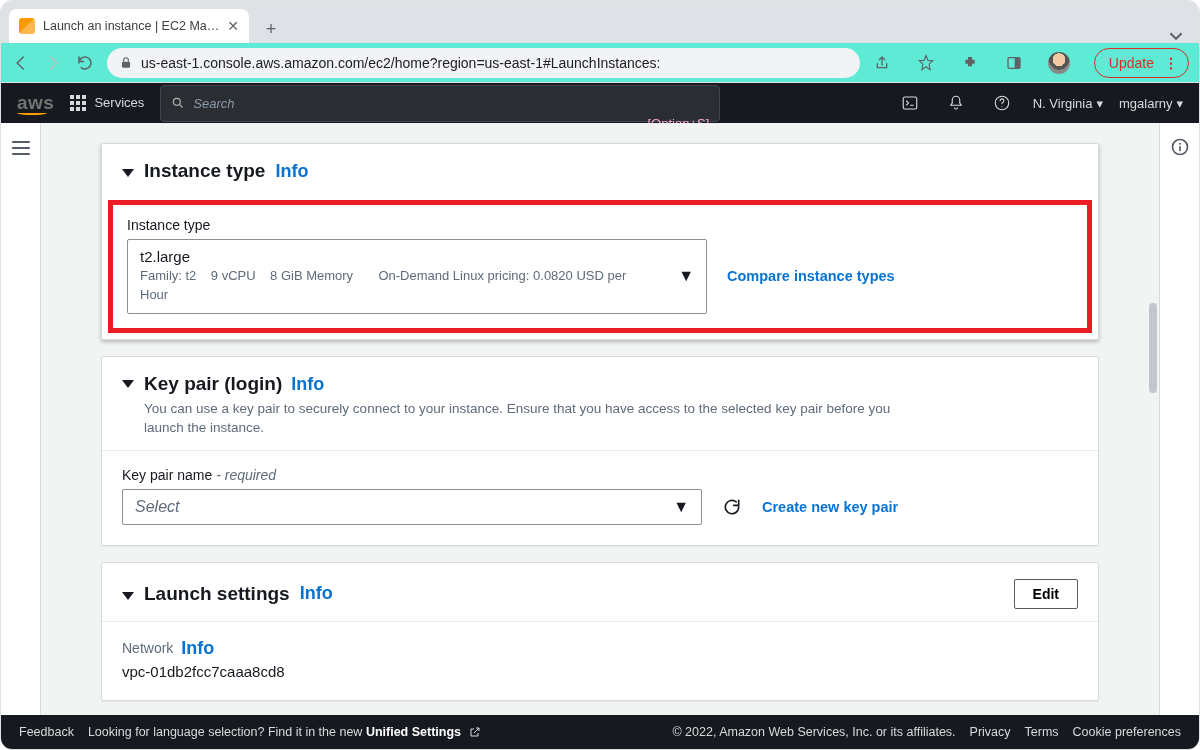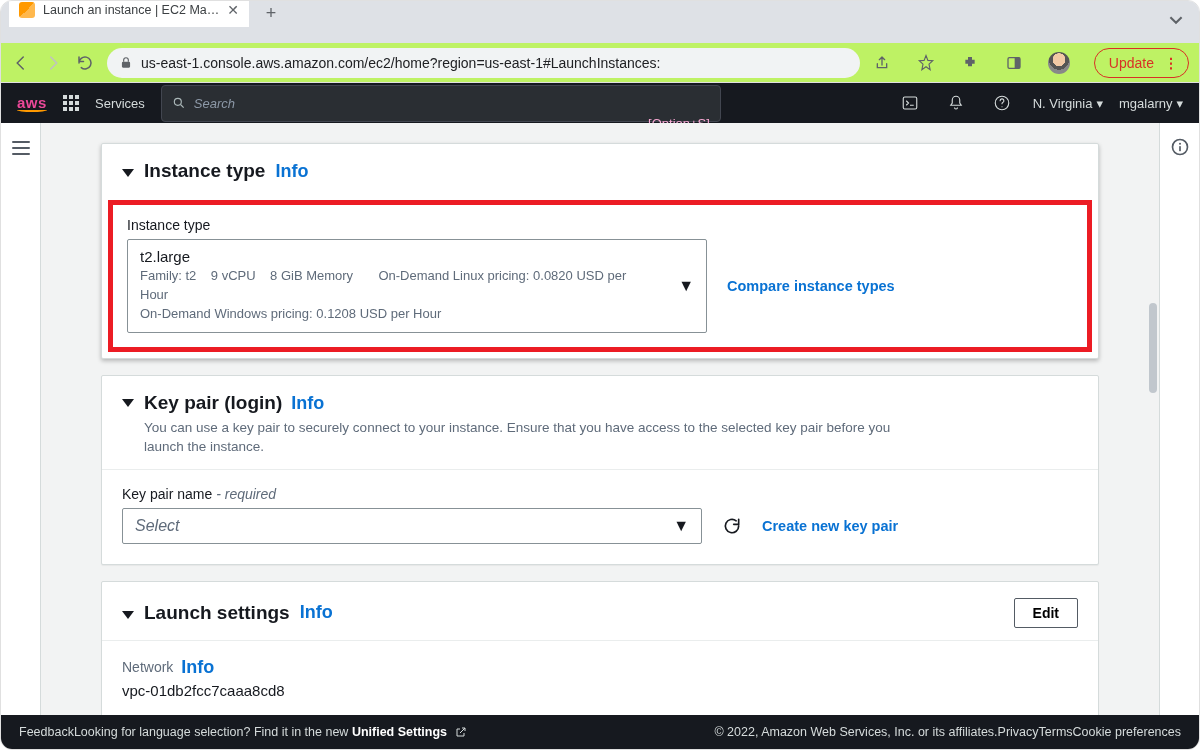--- a/index.html
+++ b/index.html
@@ -14,44 +14,44 @@
     --panel-border:#d5dbdb;
     --red:#ec1c24;
     --chrome-grey:#e8eaed;
     --chrome-bg:#f1f3f4;
     --page-bg:#f2f3f3;
   }
   *{box-sizing:border-box;font-family:-apple-system,BlinkMacSystemFont,"Segoe UI",Helvetica,Arial,sans-serif;}
   html,body{margin:0;padding:0;width:1200px;height:750px;overflow:hidden;background:#fff;color:var(--text);}
   
   .chrome{width:1200px;height:750px;border-radius:12px;overflow:hidden;border:1px solid #e0e0e0;position:relative;display:flex;flex-direction:column;}
-  .tabstrip{height:42px;background:#dee1e6;display:flex;align-items:flex-end;padding:16px 8px;gap:8px;}
+  .tabstrip{height:42px;background:#dee1e6;display:flex;align-items:flex-end;padding:0 8px;gap:8px;}
   .tab{display:flex;align-items:center;gap:8px;height:34px;background:#fff;border-radius:8px 8px 0 0;padding:0 10px;min-width:230px;max-width:240px;font-size:12.5px;color:#3c4043;}
   .tab .fav{width:16px;height:16px;border-radius:3px;background:linear-gradient(135deg,#ff9900 50%,#ffb84d 50%);flex:0 0 auto;}
   .tab .title{white-space:nowrap;overflow:hidden;text-overflow:ellipsis;flex:1;}
   .tab .x{font-size:14px;color:#5f6368;}
   .newtab{width:28px;height:28px;border-radius:50%;display:flex;align-items:center;justify-content:center;color:#5f6368;font-size:18px;}
   .tabs-right{margin-left:auto;display:flex;align-items:center;padding:0 8px;color:#5f6368;}
-  .addrbar{height:40px;background:#bef264;border-bottom:1px solid #e0e0e0;display:flex;align-items:center;padding:0 10px;gap:12px;}
+  .addrbar{height:40px;background:#5eead4;border-bottom:1px solid #e0e0e0;display:flex;align-items:center;padding:0 10px;gap:12px;}
   .ic{width:20px;height:20px;display:flex;align-items:center;justify-content:center;color:#5f6368;}
   .ic.disabled{color:#b0b0b0;}
   svg{display:block;}
   .omnibox{flex:1;height:30px;border-radius:15px;background:var(--chrome-bg);display:flex;align-items:center;padding:0 12px;gap:8px;font-size:14px;color:#202124;}
   .omnibox .lock{color:#5f6368;}
   .addr-right{display:flex;align-items:center;gap:24px;}
   .avatar{width:22px;height:22px;border-radius:50%;background:#ccc;background:radial-gradient(circle at 50% 35%,#f1c9a5 0 35%,#555 36% 55%,#888 56% 100%);}
   .update-btn{border:1px solid #d93025;color:#d93025;border-radius:16px;height:30px;display:flex;align-items:center;gap:10px;padding:0 8px 0 14px;font-size:14px;}
   .update-dots{letter-spacing:2px;font-weight:bold;}
   
   .aws-nav{height:40px;background:#16191f;color:#d5dbdb;display:flex;align-items:center;padding:0 16px;gap:16px;font-size:13px;}
-  .aws-logo{font-weight:700;color:#ec4899;font-size:15px;letter-spacing:0.5px;}
+  .aws-logo{font-weight:700;color:#737373;font-size:19px;letter-spacing:0.5px;}
   .aws-logo .smile{display:block;height:4px;width:30px;border-bottom:2px solid var(--aws-orange);border-radius:0 0 50% 50%;margin-top:-3px;}
   .apps-ic{display:grid;grid-template-columns:repeat(3,4px);grid-template-rows:repeat(3,4px);gap:2px;}
   .apps-ic span{background:#d5dbdb;}
-  .services{display:flex;align-items:center;gap:16px;}
+  .services{display:flex;align-items:flex-start;gap:8px;}
   .aws-search{flex:0 0 560px;height:37px;background:#2a2e33;border:1px solid #424650;border-radius:4px;display:flex;align-items:center;padding:0 10px;gap:8px;color:#8d99a8;}
   .aws-search .label{font-style:italic;}
   .aws-search .kbd{margin-left:auto;color:#f9a8d4;margin-top:40px;}
   .nav-spacer{flex:1;}
   .nav-ic{width:30px;height:30px;display:flex;align-items:center;justify-content:center;}
   .nav-item{display:flex;align-items:center;gap:4px;}
   
   .body{flex:1;display:flex;position:relative;background:var(--page-bg);overflow:hidden;}
   .left-rail{width:40px;background:#fff;border-right:1px solid var(--panel-border);display:flex;align-items:flex-start;justify-content:center;padding-top:18px;}
   .right-rail{width:40px;background:#fff;border-left:1px solid var(--panel-border);display:flex;align-items:flex-start;justify-content:center;padding-top:14px;}
@@ -74,21 +74,21 @@
   .select.big{width:580px;align-items:flex-start;flex-direction:row;}
   .select.big .chev{align-self:center;}
   .sel-title{font-size:15px;color:#16191f;margin-bottom:2px;}
   .sel-sub{font-size:13px;color:#5f6b7a;line-height:1.45;}
   .row{display:flex;align-items:center;gap:20px;}
   .link{color:var(--aws-link);font-size:14.5px;font-weight:600;}
   .edit-btn{border:1px solid #545b64;background:#fff;border-radius:2px;padding:6px 18px;font-size:14px;font-weight:600;}
   .net-label{font-size:14px;color:#5f6b7a;display:flex;align-items:center;gap:8px;margin-bottom:4px;}
   .net-val{font-size:15px;color:#16191f;}
   
-  .footer{height:34px;background:#16191f;color:#d5dbdb;display:flex;align-items:center;padding:0 18px;font-size:12.5px;}
+  .footer{height:34px;background:#16191f;color:#d5dbdb;display:flex;align-items:center;padding:0 18px;font-size:12.5px;gap:14px;}
   .footer .grow{flex:1;}
   .footer b{font-weight:700;color:#fff;}
 </style>
 </head>
 <body>
 
 <div class="chrome">
 
   <div class="tabstrip">
     <div class="tab">
@@ -231,21 +231,20 @@
           <div class="field-label">Instance type</div>
           <div class="row">
             <div class="select big">
               <div style="flex:1;">
                 <div class="sel-title">t2.large</div>
                 <div class="sel-sub">
                   <span>Family: t2</span>&nbsp;&nbsp;&nbsp;
                   <span>9 vCPU</span>&nbsp;&nbsp;&nbsp;
                   <span>8 GiB Memory</span>&nbsp;&nbsp;&nbsp;&nbsp;&nbsp;&nbsp;
                   <span>On-Demand Linux pricing: 0.0820 USD per Hour</span><br>
-                  <span>On-Demand Windows pricing: 0.1208 USD per Hour</span>
                 </div>
               </div>
               <span class="chev">▼</span>
             </div>
             <span class="link">Compare instance types</span>
           </div>
         </div>
       </div>
 
       <div class="panel">

